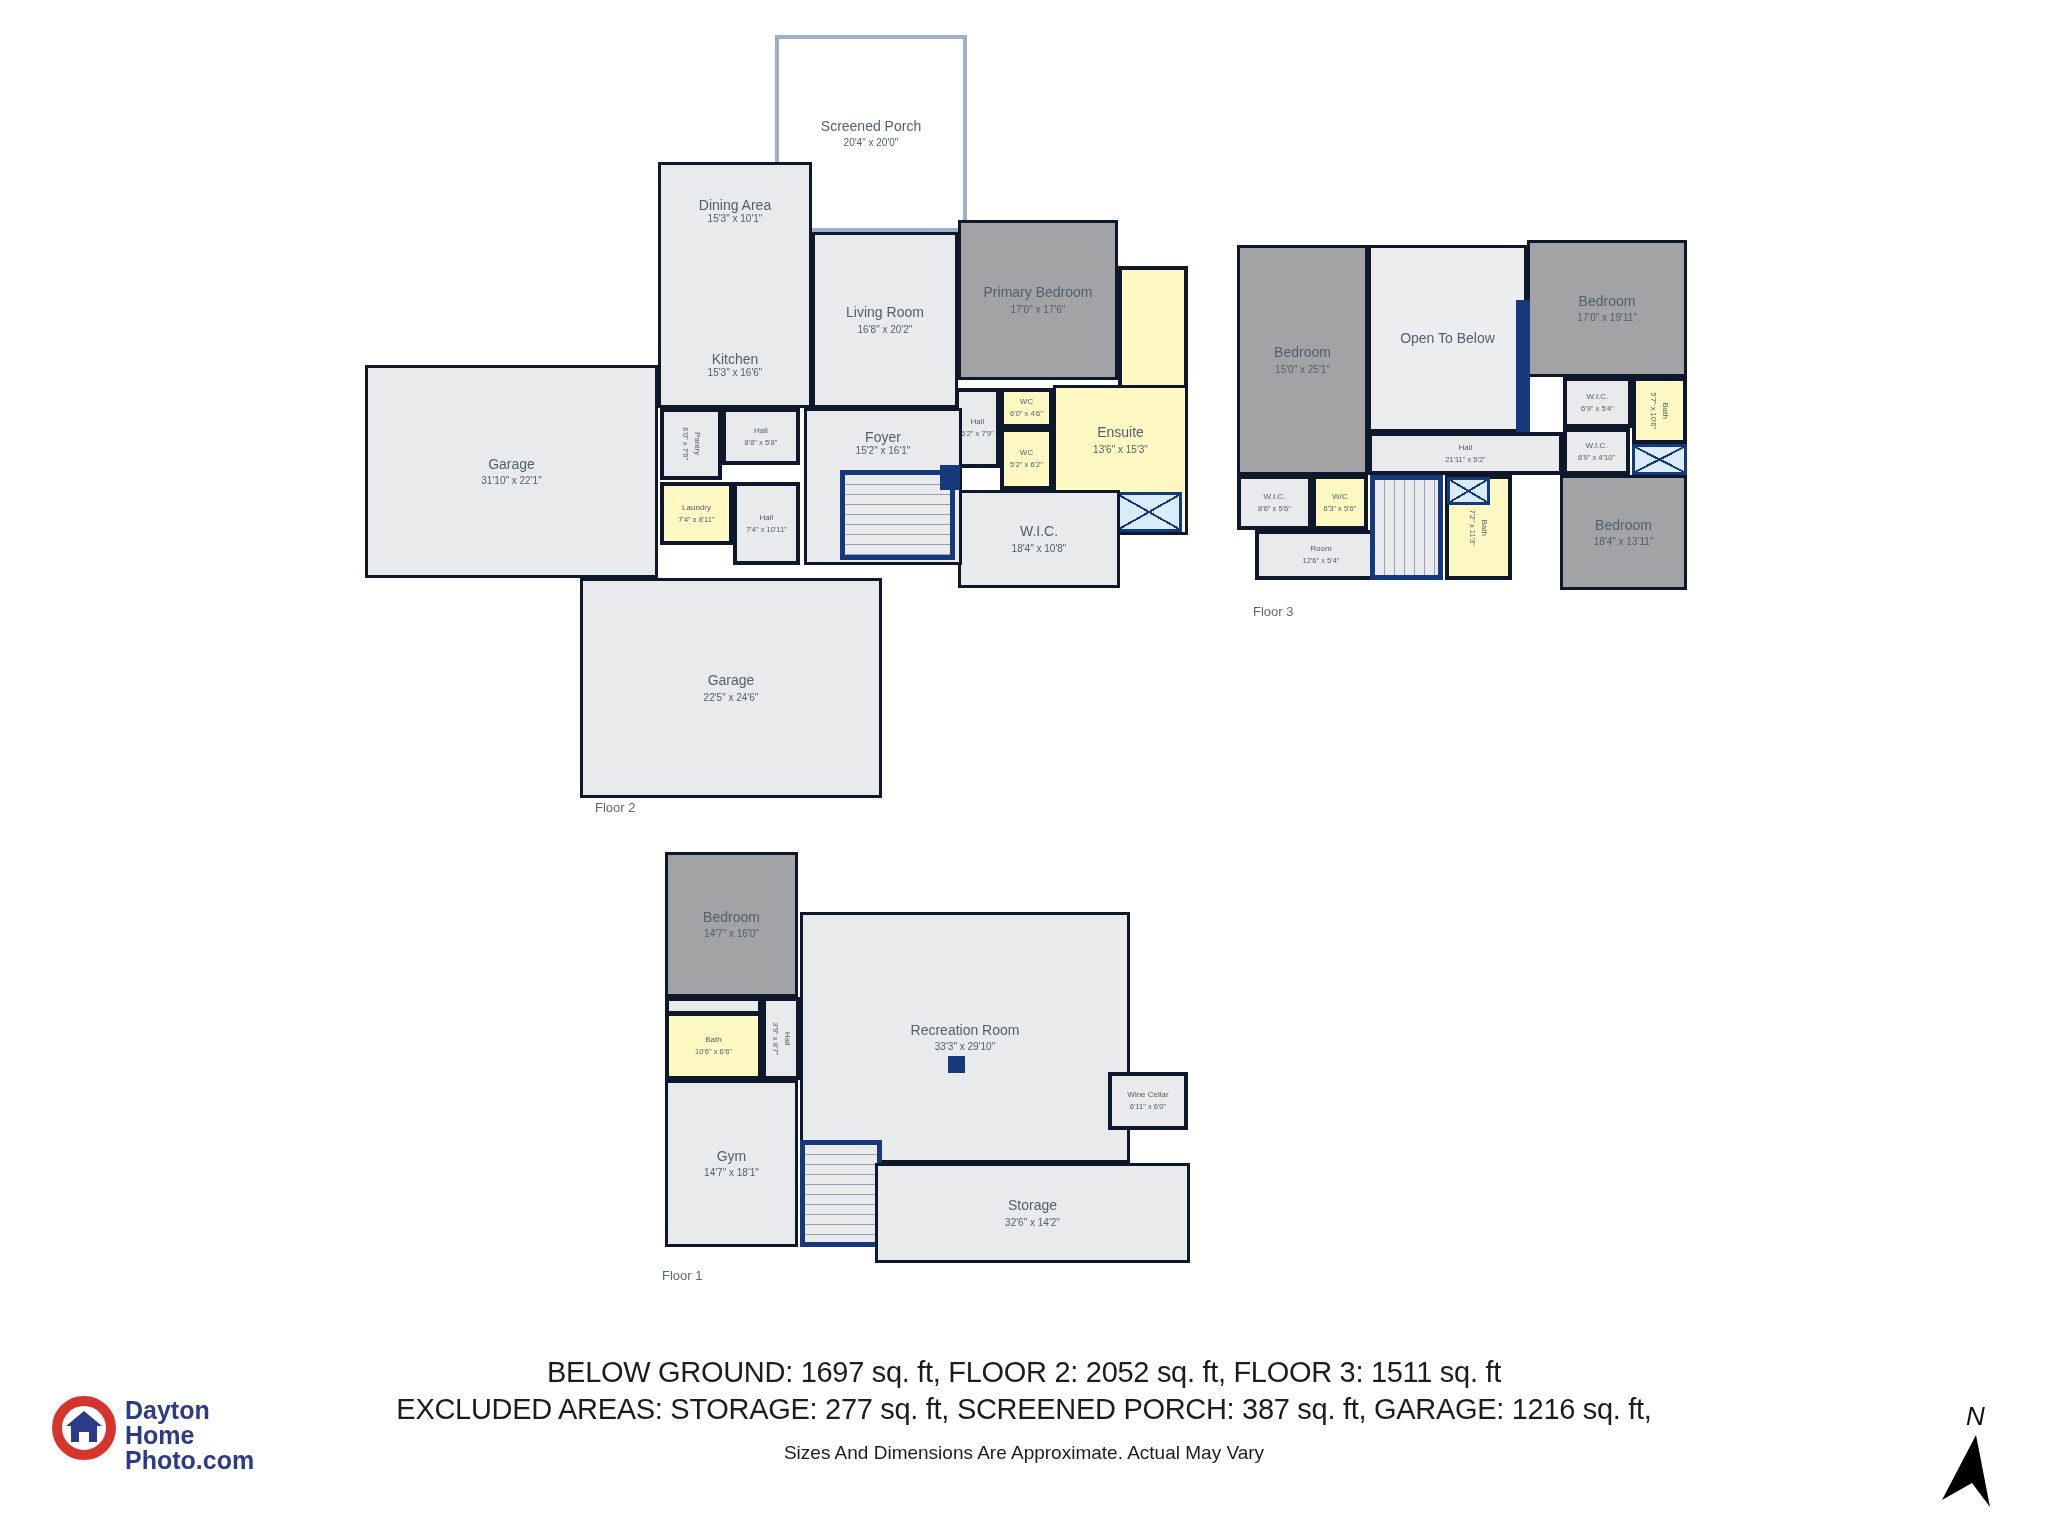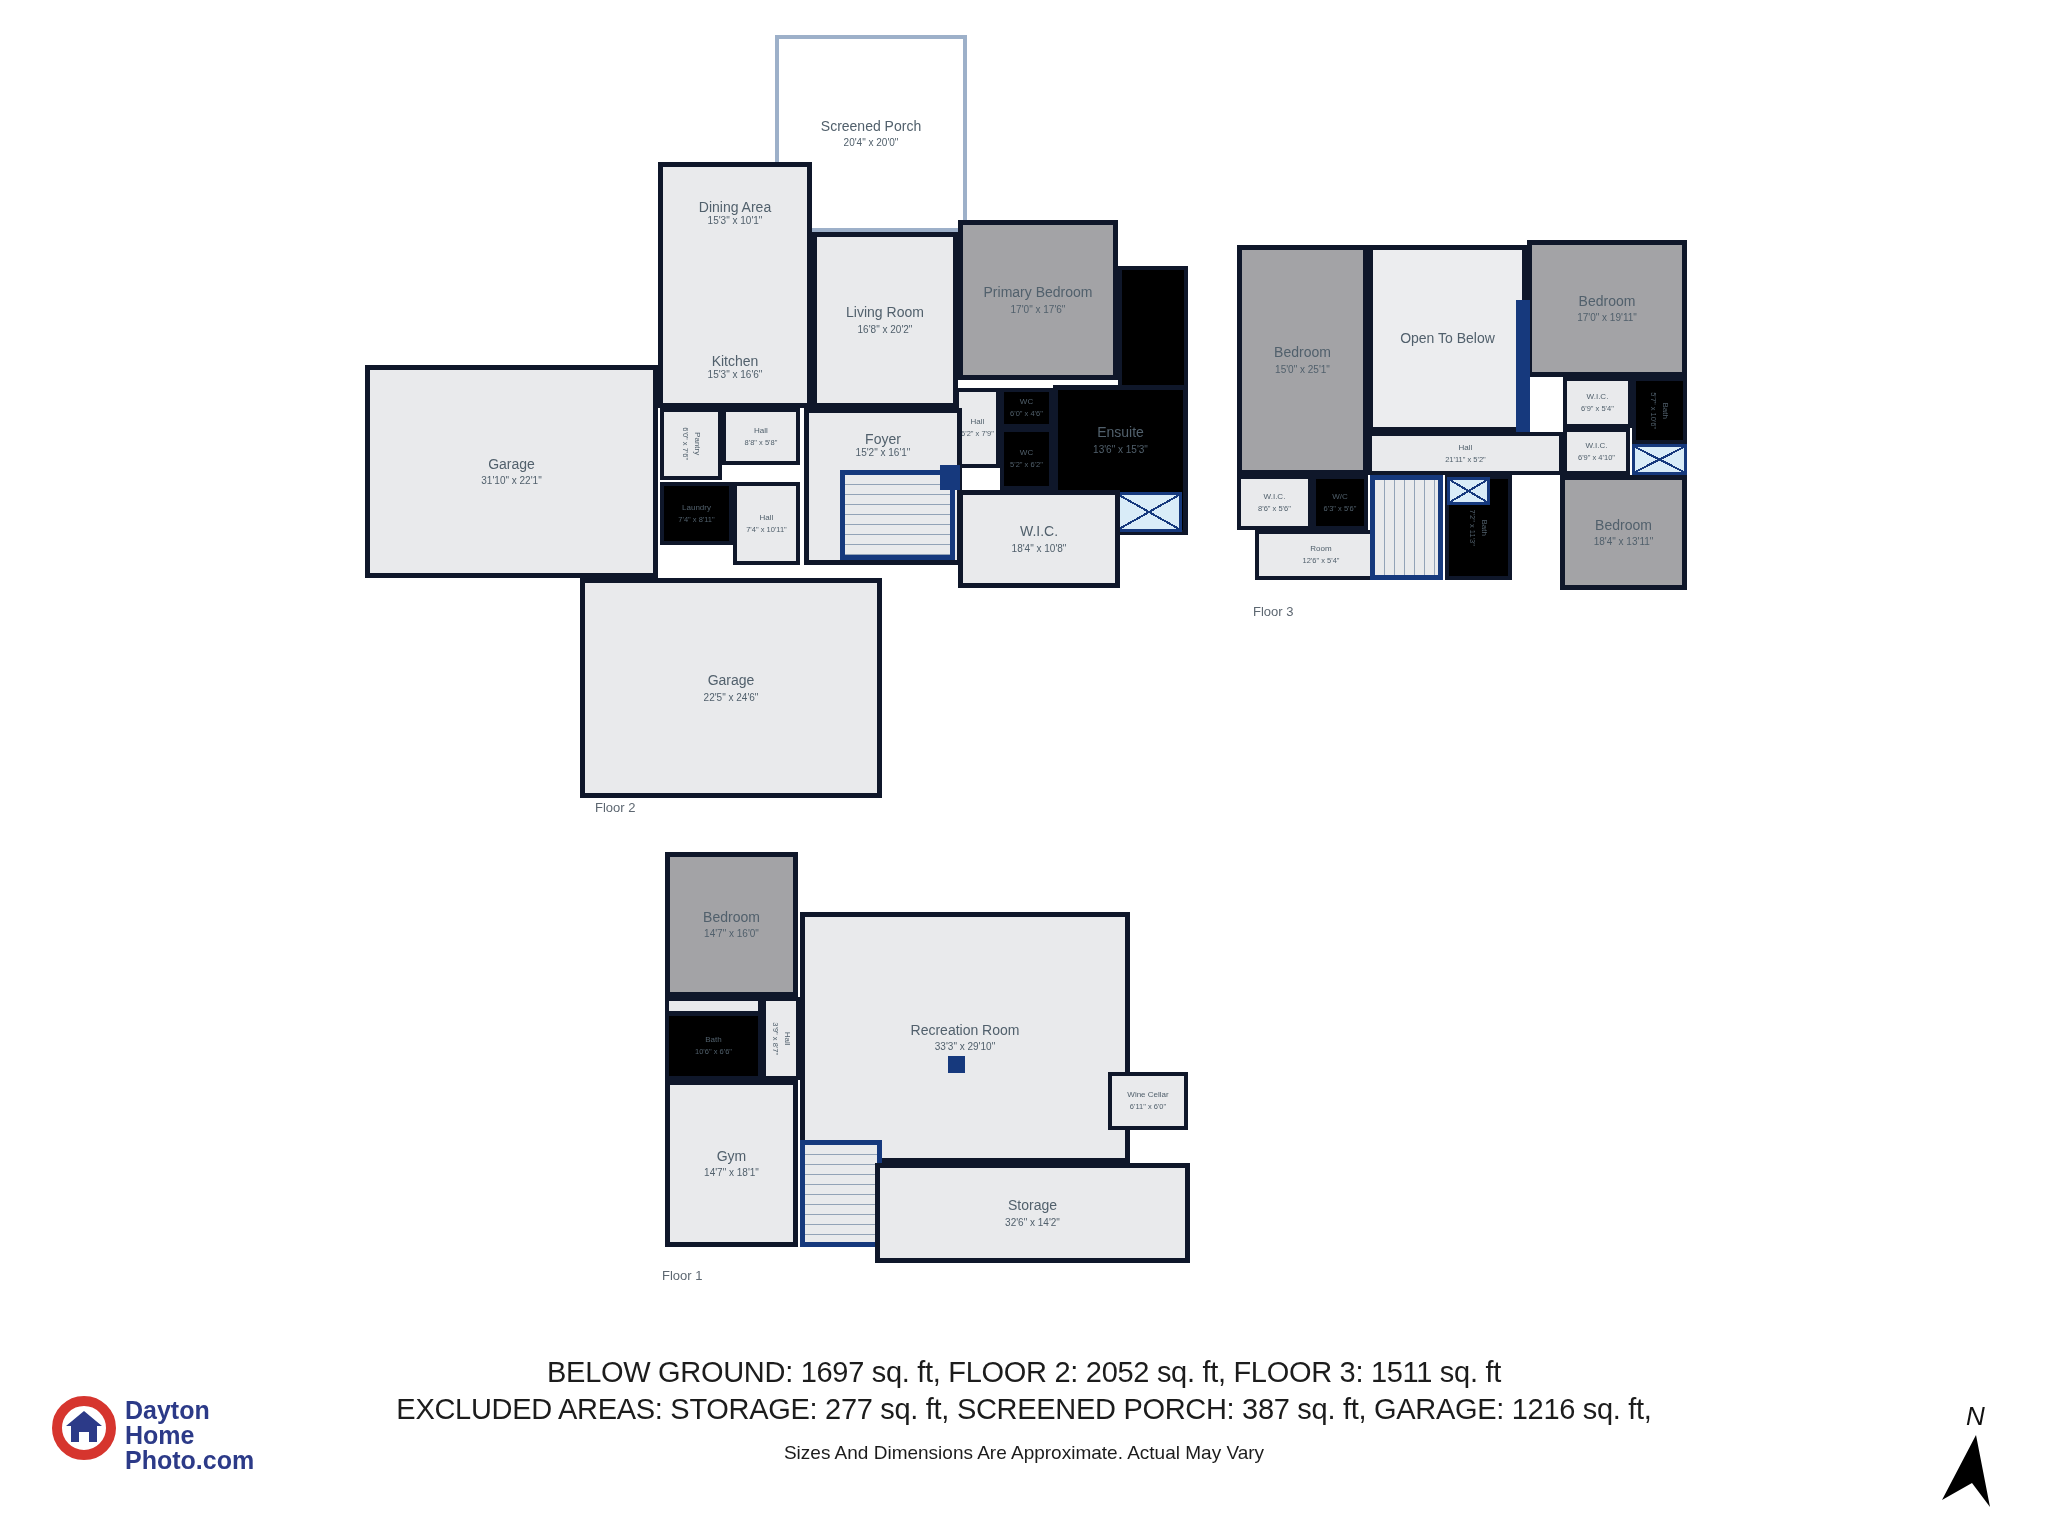--- a/index.html
+++ b/index.html
@@ -1,24 +1,24 @@
 <!DOCTYPE html>
 <html><head>
 <meta charset="utf-8">
 <style>
   html,body{margin:0;padding:0;background:#fff;}
   .page{position:relative;width:2048px;height:1536px;background:#ffffff;
         font-family:"Liberation Sans", sans-serif;overflow:hidden;}
 
   
-  .room{position:absolute;box-sizing:border-box;border:5px solid #0f172a;
+  .room{position:absolute;box-sizing:border-box;border:3px solid #0f172a;
         display:flex;align-items:center;justify-content:center;text-align:center;}
   .light{background:#e9eaec;}
   .dark{background:#a3a3a6;}
-  .wet{background:#000000;}
+  .wet{background:#fef9c3;}
   .porch{background:#ffffff;border:4px solid #9db0c9;}
   .openb{background:#ecedef;}
   .thin{border-width:4px;}
 
   .lbl{display:flex;flex-direction:column;gap:2px;color:#51606c;line-height:1.25;}
   .nm{font-size:14px;}
   .dm{font-size:10px;}
   .sm .nm{font-size:8px;}
   .sm .dm{font-size:7.5px;}
   .vlbl{transform:rotate(90deg);white-space:nowrap;}

